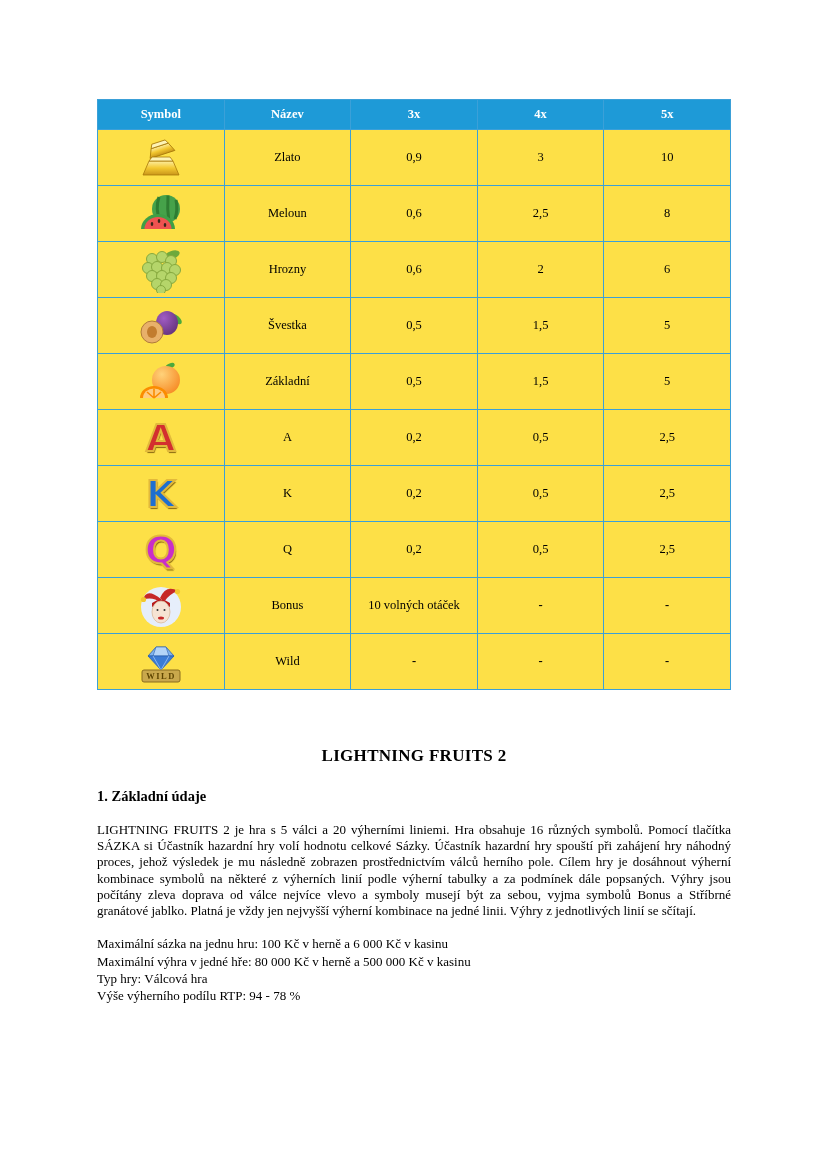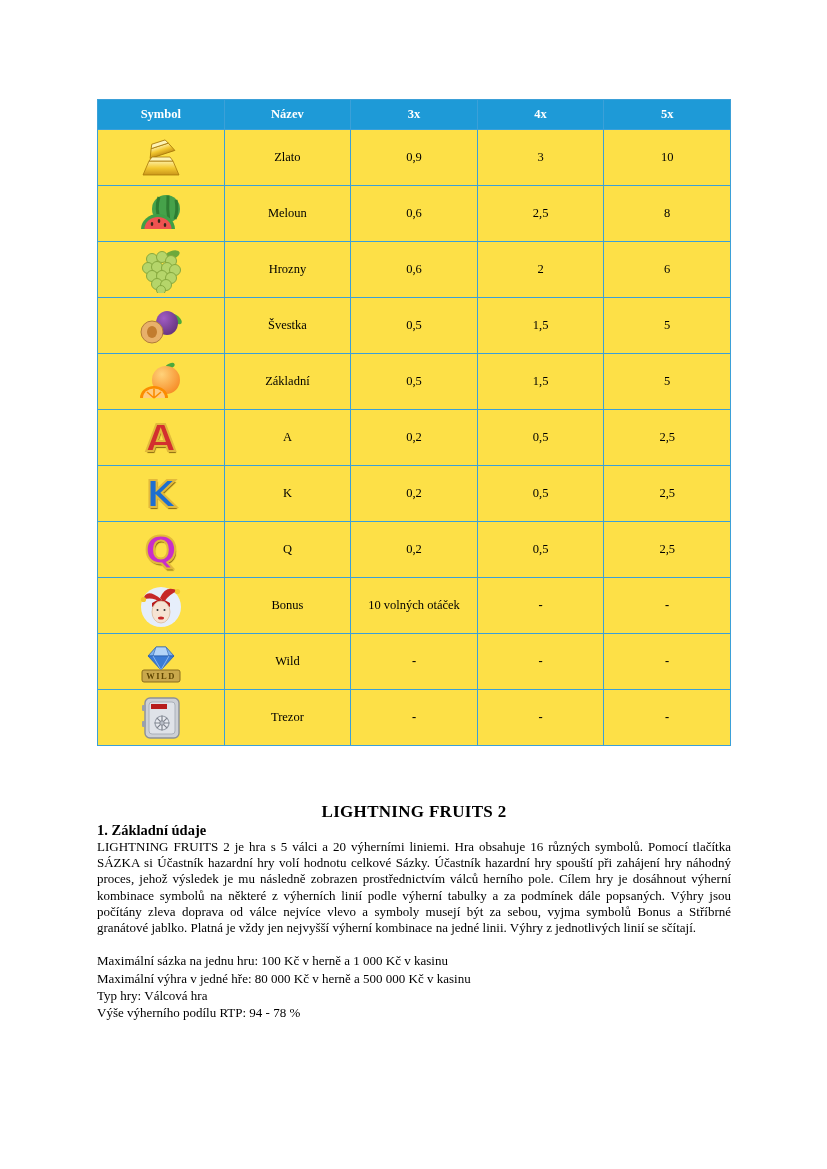--- a/index.html
+++ b/index.html
@@ -26,22 +26,22 @@
     font-family:"DejaVu Sans", sans-serif; font-weight:bold; font-size:38px; line-height:1;
     -webkit-text-stroke:2px #e2b93b;
     text-shadow:1px 2px 1px #8a6a10;
   }
   .glyph-a { color:#d32f2f; }
   .glyph-k { color:#1e6fd0; }
   .glyph-q { color:#c92fc9; }
 
   
   .game-title { margin-top:56px; text-align:center; font-size:17px; font-weight:bold; letter-spacing:0.3px; }
-  .section-heading { font-size:14.5px; font-weight:bold; }
-  .game-description { font-size:13px; line-height:16.2px; text-align:justify; }
+  .section-heading { margin-top:22px; font-size:14.5px; font-weight:bold; }
+  .game-description { margin-top:17px; font-size:13px; line-height:16.2px; text-align:justify; }
   .info-block { margin-top:16px; font-size:13px; line-height:17.4px; }
   .info-line { }
 </style>
 </head>
 <body>
 
 <div class="page">
   <div class="content">
 
     <table class="paytable">
@@ -251,51 +251,31 @@
                 <text x="23" y="39" text-anchor="middle" font-size="8.5" font-weight="bold" fill="#5e4500" letter-spacing="1.5">WILD</text>
               </svg>
             </span>
           </td>
           <td>Wild</td>
           <td class="dash">-</td>
           <td class="dash">-</td>
           <td class="dash">-</td>
         </tr>
 
-        <tr>
-          <td class="symbol-cell">
-            <span class="icon-wrap">
-              <svg width="46" height="46" viewBox="0 0 46 46">
-                <rect x="7" y="3" width="34" height="40" rx="5" fill="#cdd0d6" stroke="#8b8f99" stroke-width="1.4"></rect>
-                <rect x="11" y="7" width="26" height="32" rx="3" fill="#dfe2e8" stroke="#aab0ba" stroke-width="1"></rect>
-                <rect x="13" y="9" width="16" height="5" fill="#b71c1c"></rect>
-                <circle cx="24" cy="28" r="7" fill="#e8eaf0" stroke="#9aa0ab" stroke-width="1.2"></circle>
-                <path d="M24 20.5 L24 35.5 M16.5 28 L31.5 28 M18.8 22.8 L29.2 33.2 M29.2 22.8 L18.8 33.2" stroke="#7d828c" stroke-width="1.2"></path>
-                <circle cx="24" cy="28" r="2.2" fill="#b9bec8" stroke="#7d828c" stroke-width="0.8"></circle>
-                <rect x="4" y="10" width="4" height="6" rx="1" fill="#9aa0ab"></rect>
-                <rect x="4" y="26" width="4" height="6" rx="1" fill="#9aa0ab"></rect>
-              </svg>
-            </span>
-          </td>
-          <td>Trezor</td>
-          <td class="dash">-</td>
-          <td class="dash">-</td>
-          <td class="dash">-</td>
-        </tr>
 
       </tbody>
     </table>
 
     <div class="game-title">LIGHTNING FRUITS 2</div>
 
     <div class="section-heading">1. Základní údaje</div>
 
     <div class="game-description">LIGHTNING FRUITS 2 je hra s 5 válci a 20 výherními liniemi. Hra obsahuje 16 různých symbolů. Pomocí tlačítka SÁZKA si Účastník hazardní hry volí hodnotu celkové Sázky. Účastník hazardní hry spouští při zahájení hry náhodný proces, jehož výsledek je mu následně zobrazen prostřednictvím válců herního pole. Cílem hry je dosáhnout výherní kombinace symbolů na některé z výherních linií podle výherní tabulky a za podmínek dále popsaných. Výhry jsou počítány zleva doprava od válce nejvíce vlevo a symboly musejí být za sebou, vyjma symbolů Bonus a Stříbrné granátové jablko. Platná je vždy jen nejvyšší výherní kombinace na jedné linii. Výhry z jednotlivých linií se sčítají.</div>
 
     <div class="info-block">
-      <div class="info-line">Maximální sázka na jednu hru: 100 Kč v herně a 1 000 Kč v kasinu</div>
+      <div class="info-line">Maximální sázka na jednu hru: 100 Kč v herně a 6 000 Kč v kasinu</div>
       <div class="info-line">Maximální výhra v jedné hře: 80 000 Kč v herně a 500 000 Kč v kasinu</div>
       <div class="info-line">Typ hry: Válcová hra</div>
       <div class="info-line">Výše výherního podílu RTP: 94 - 78 %</div>
     </div>
 
   </div>
 </div>
 
 </body></html>

